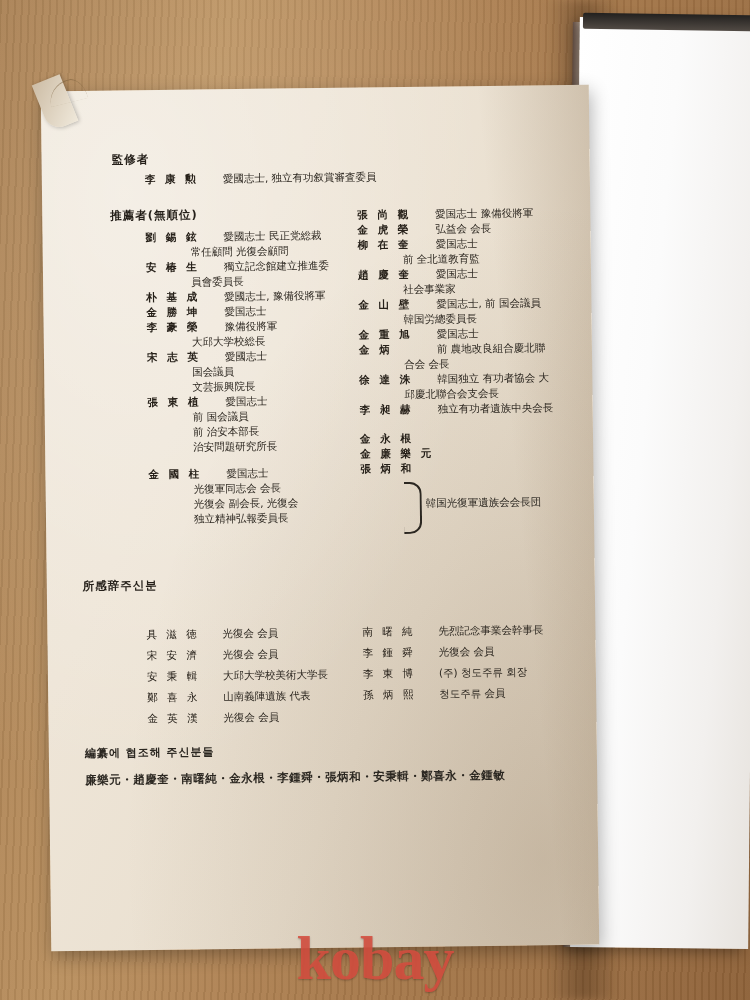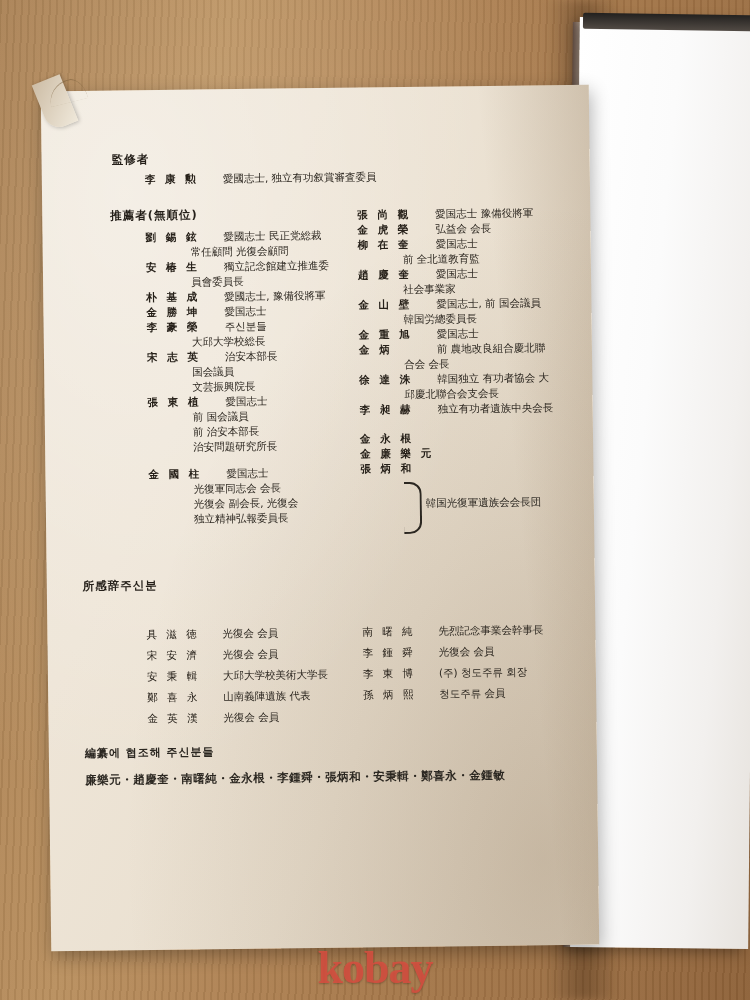--- a/index.html
+++ b/index.html
@@ -114,21 +114,21 @@
   .trow{display:flex;font-size:10.5px;line-height:21px;white-space:nowrap;}
   .trow .nm{width:76px;letter-spacing:3px;font-weight:400;}
 
   #ed-hdr{left:36px;top:655px;font-size:11px;font-weight:700;letter-spacing:1px;}
   #ed-line{left:36px;top:682px;font-size:11.5px;letter-spacing:0.5px;font-weight:600;white-space:nowrap;}
 
   
   #watermark{
     position:absolute;left:0;bottom:6px;width:750px;text-align:center;
     font-family:"Liberation Serif", serif;
-    font-weight:700;font-size:46px;letter-spacing:-1px;
+    font-weight:700;font-size:62px;letter-spacing:-1px;
     color:rgba(214,78,64,0.88);
     text-shadow:0 1px 2px rgba(0,0,0,0.25);
   }
 </style>
 </head>
 <body>
 
 <div id="desk"></div>
 
 <div id="book">
@@ -176,28 +176,28 @@
       </div>
       <div>
         <div class="row">
             <span class="nm">金 勝 坤</span>
             <span class="tl">愛国志士</span>
           </div>
       </div>
       <div>
         <div class="row">
             <span class="nm">李 豪 榮</span>
-            <span class="tl">주신분들</span>
+            <span class="tl">豫備役將軍</span>
           </div>
         <div class="tl2">大邱大学校総長</div>
       </div>
       <div>
         <div class="row">
             <span class="nm">宋 志 英</span>
-            <span class="tl">治安本部長</span>
+            <span class="tl">愛國志士</span>
           </div>
         <div class="tl2">国会議員</div>
         <div class="tl2">文芸振興院長</div>
       </div>
       <div>
         <div class="row">
             <span class="nm">張 東 植</span>
             <span class="tl">愛国志士</span>
           </div>
         <div class="tl2">前 国会議員</div>

